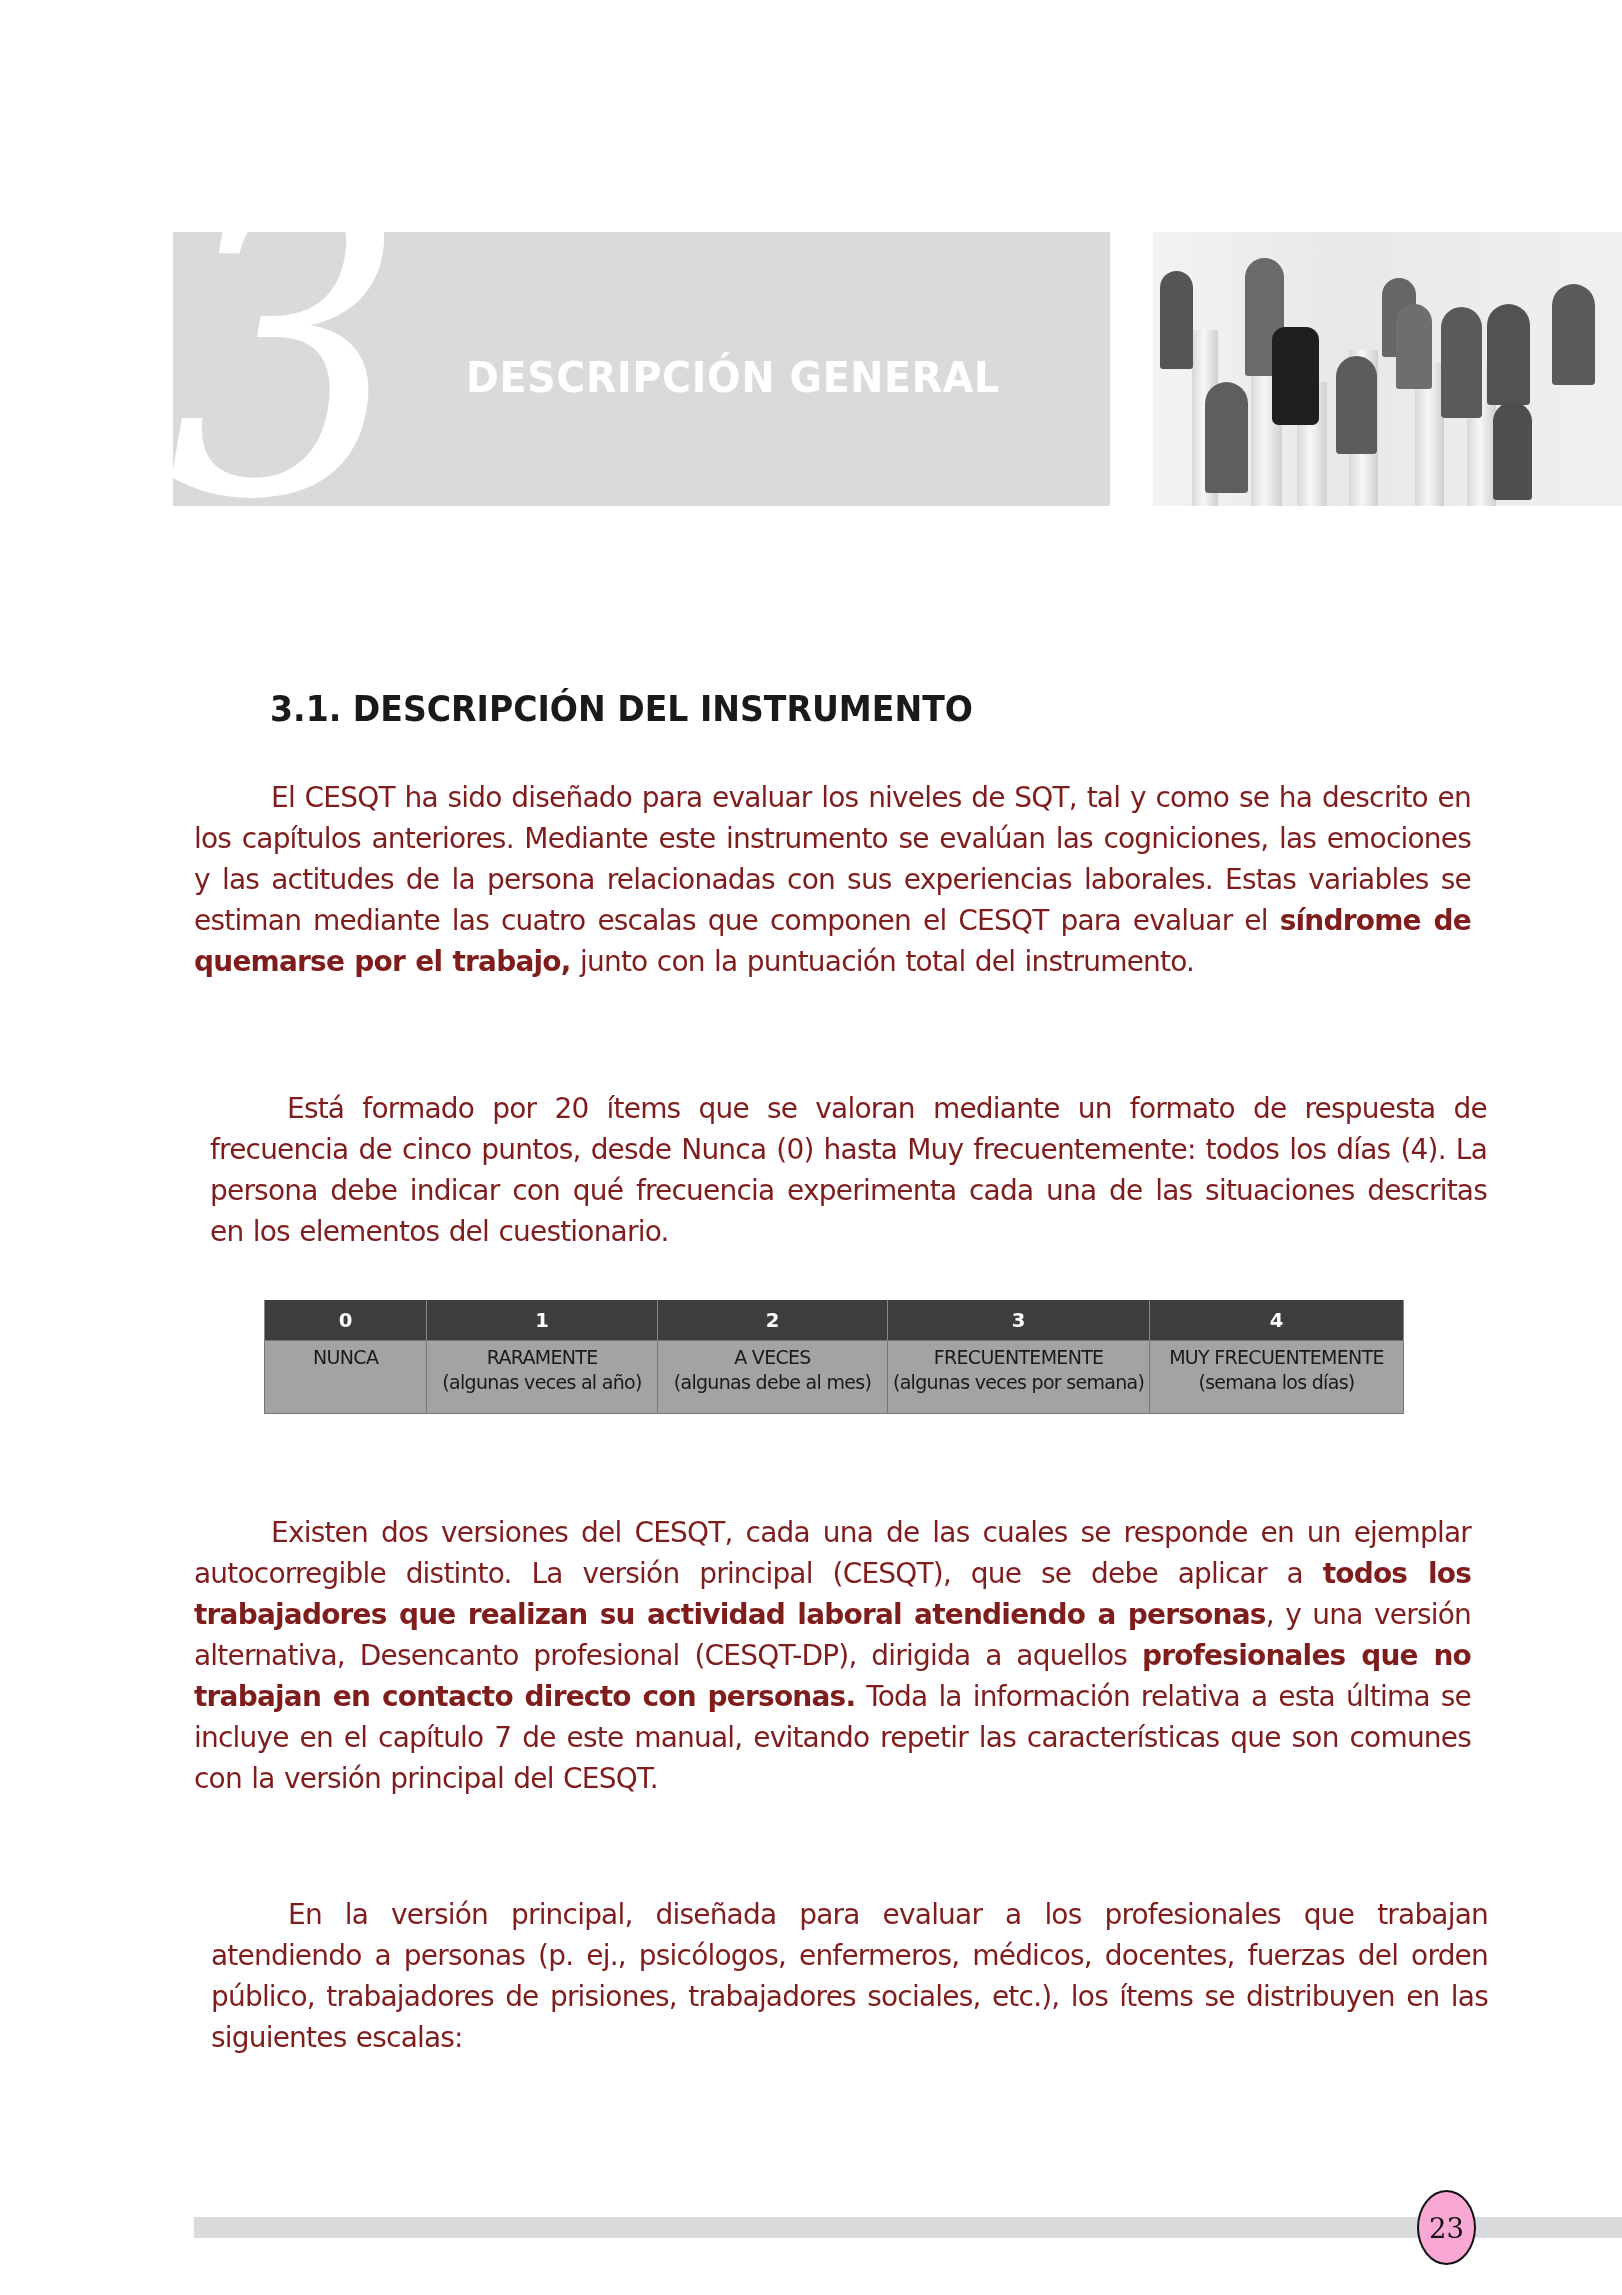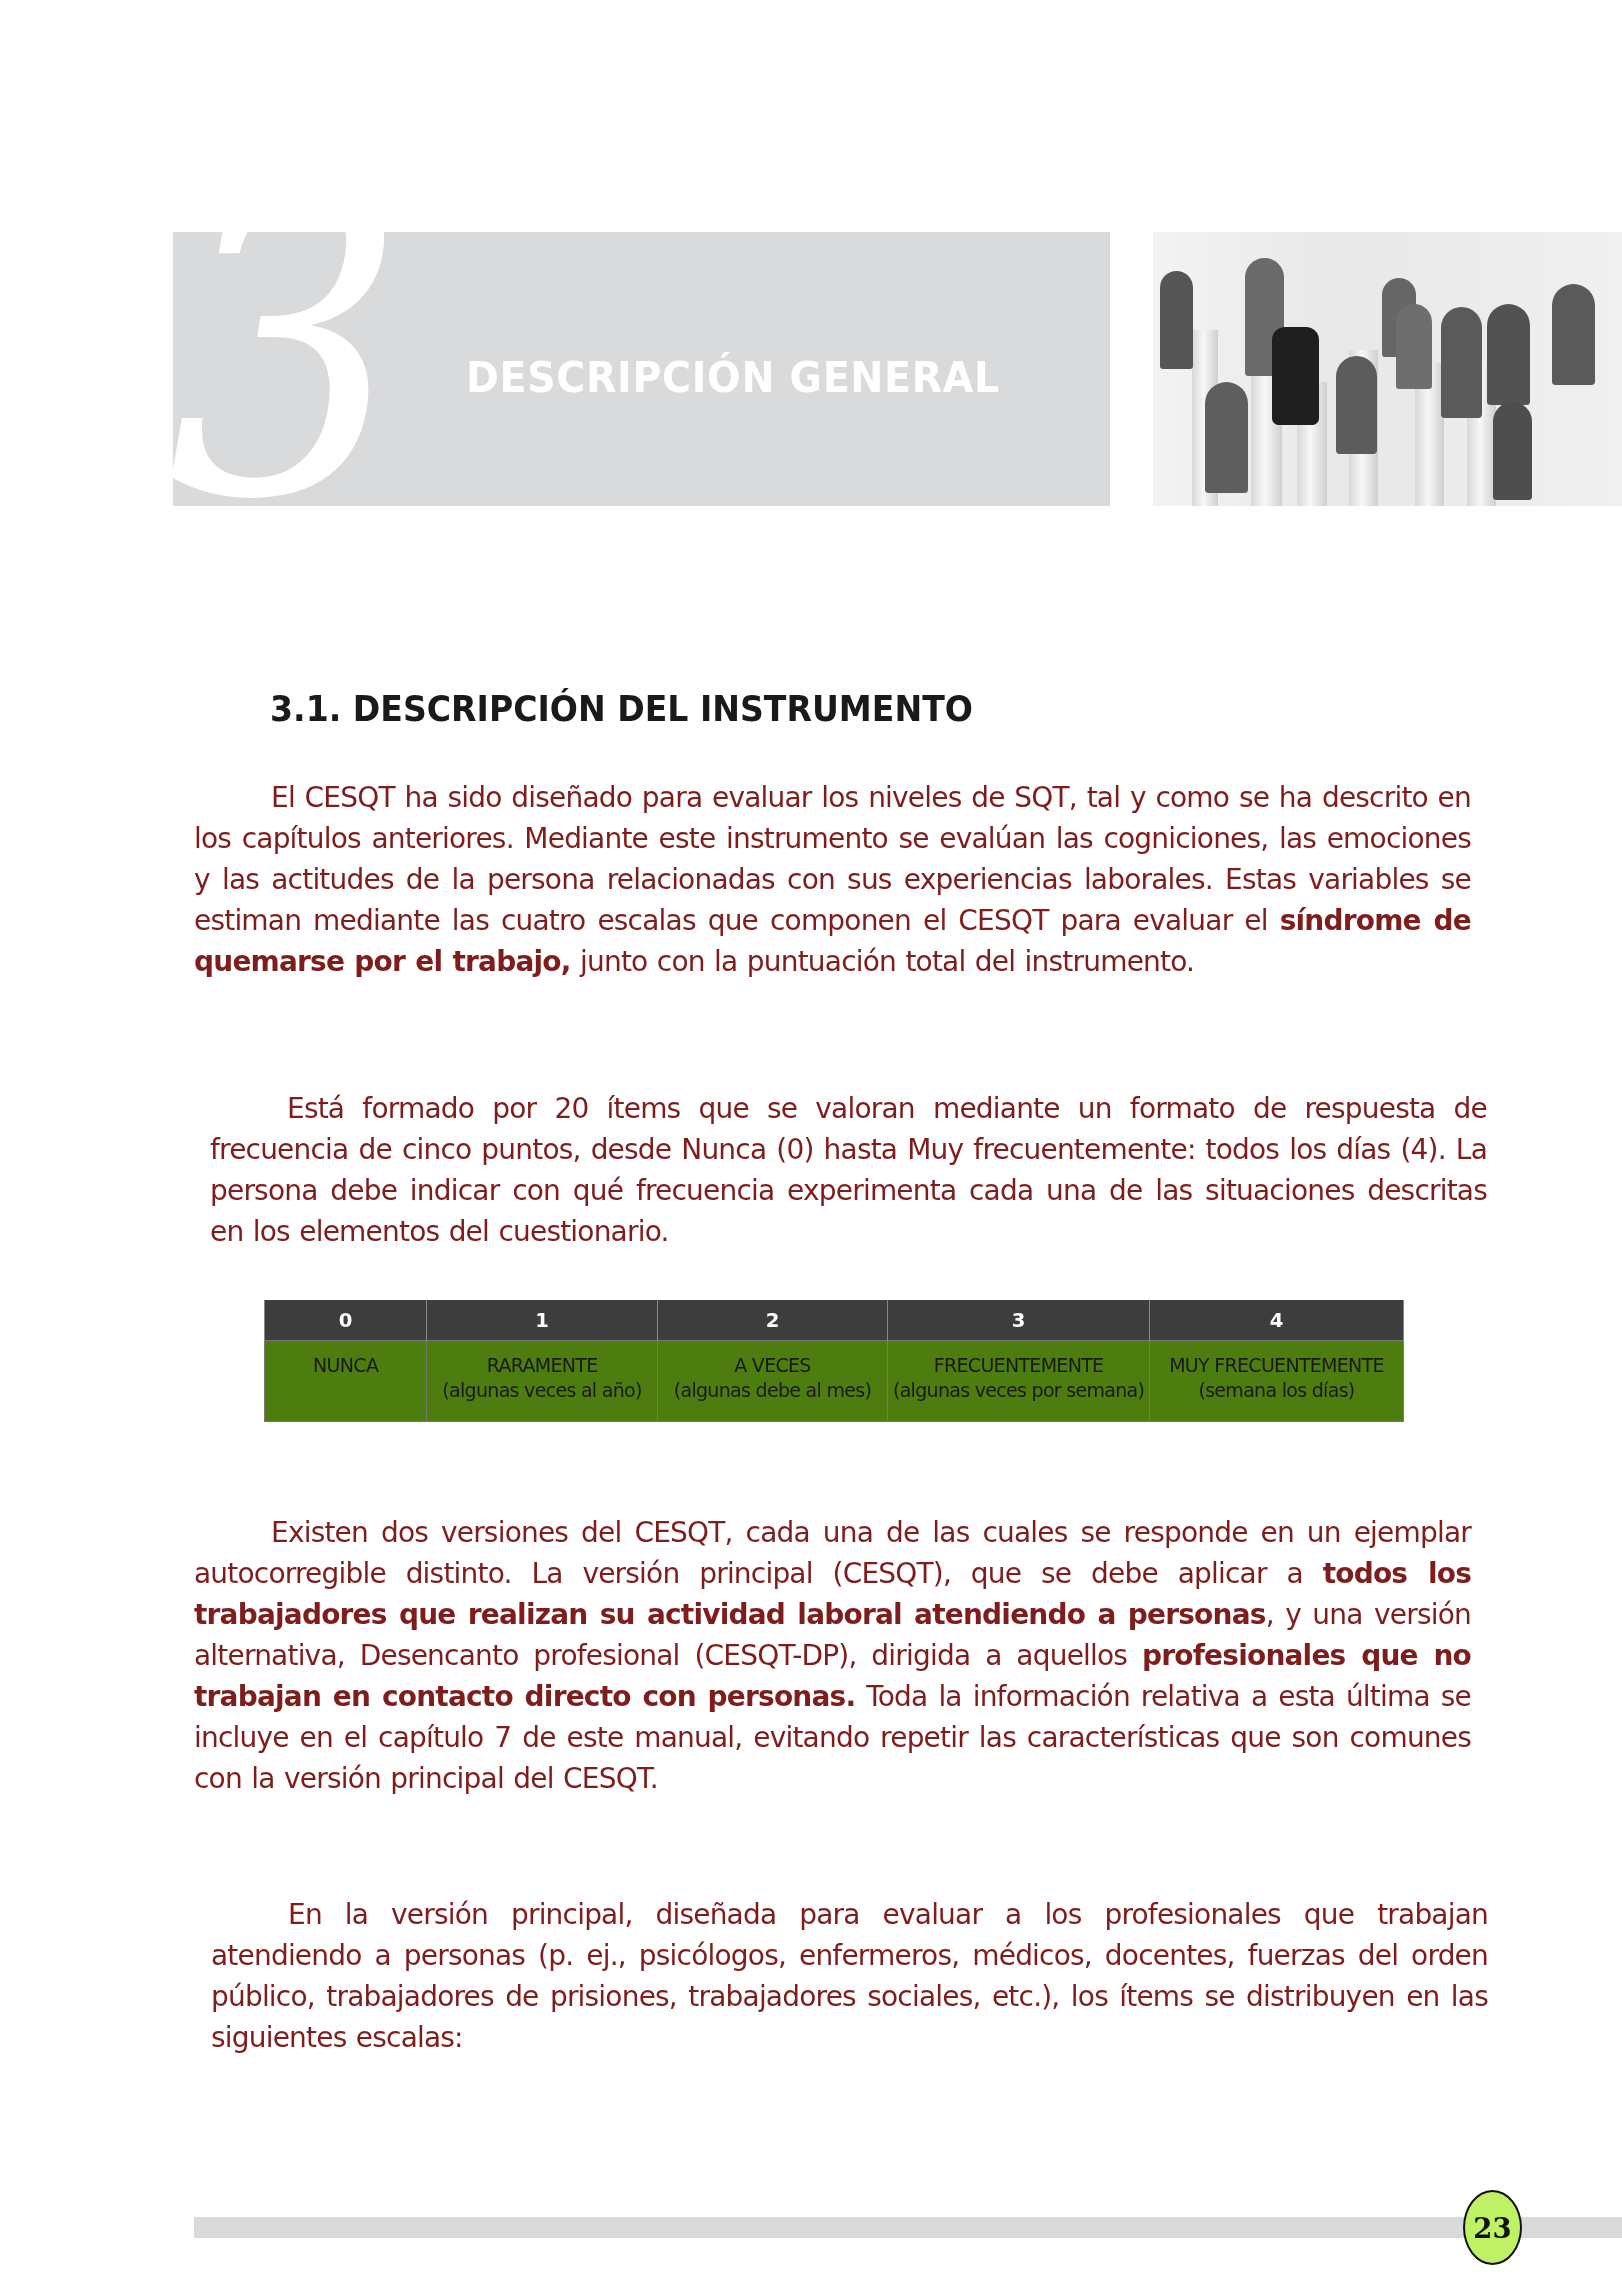--- a/index.html
+++ b/index.html
@@ -18,26 +18,26 @@
   .section-heading { position: absolute; left: 270px; top: 688px; font-family: "DejaVu Sans", sans-serif;
          font-weight: bold; font-size: 36px; color: #1a1a1a; transform: scaleX(0.92); transform-origin: left top; white-space: nowrap; }
   .para { position: absolute; left: 194px; width: 1277px; font-family: "DejaVu Sans", sans-serif;
          font-size: 28px; line-height: 41px; text-align: justify; text-indent: 77px; color: #7f1d1d;
          letter-spacing: -0.8px; word-spacing: 1.3px; }
   .para b { font-weight: bold; }
   .scale-table { position: absolute; left: 264px; top: 1300px; width: 1140px; border-collapse: collapse;
          font-family: "DejaVu Sans", sans-serif; }
   .scale-table th { background: #3d3d3d; color: #ffffff; font-size: 19.6px; font-weight: bold; height: 38px;
          border-left: 1.3px solid #888; border-right: 1.3px solid #888; }
-  .scale-table td { background: #4d7c0f; font-size: 19px; line-height: 25px; text-align: center; vertical-align: top;
-         padding-top: 12px; height: 67px; border: 1.3px solid #777; letter-spacing: -0.7px; }
+  .scale-table td { background: #a3a3a3; font-size: 19px; line-height: 25px; text-align: center; vertical-align: top;
+         padding-top: 4px; height: 67px; border: 1.3px solid #777; letter-spacing: -0.7px; }
   .footer-bar { position: absolute; left: 194px; top: 2217px; width: 1429px; height: 21px; background: #d9dadc; }
-  .page-circle { position: absolute; left: 1463px; top: 2190px; width: 55px; height: 71px; border: 2.6px solid #111;
-         border-radius: 50%; background: #bef264; display: flex; align-items: center; justify-content: center;
-         font-family: "DejaVu Serif", serif; font-weight: bold; font-size: 27.5px; color: #111; }
+  .page-circle { position: absolute; left: 1417px; top: 2190px; width: 55px; height: 71px; border: 2.6px solid #111;
+         border-radius: 50%; background: #f9a8d4; display: flex; align-items: center; justify-content: center;
+         font-family: "DejaVu Serif", serif; font-weight: normal; font-size: 27.5px; color: #111; }
 </style>
 </head>
 <body>
 
 <div class="chapter-band"></div>
 <div class="chapter-number">3</div>
 <div class="chapter-title">DESCRIPCIÓN GENERAL</div>
 
 <div class="photo">
   <div class="stick" style="left:39px;top:98px;width:26px;height:196px;"></div>

